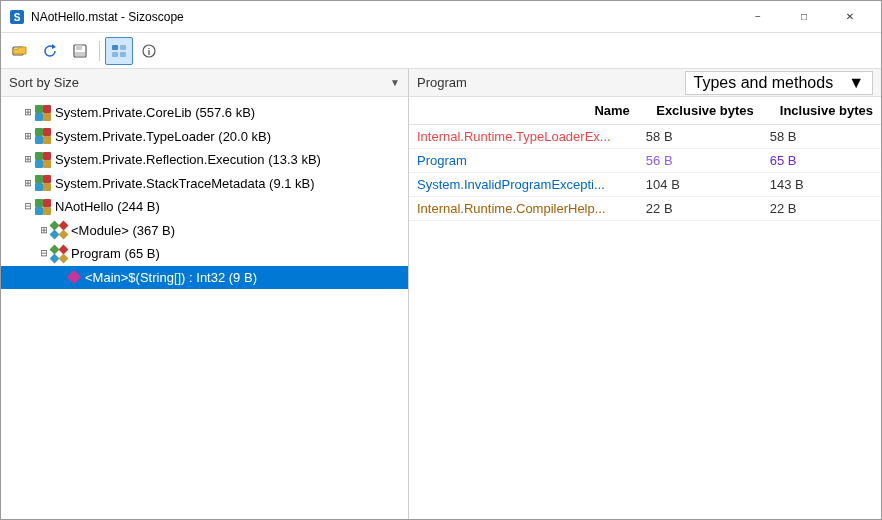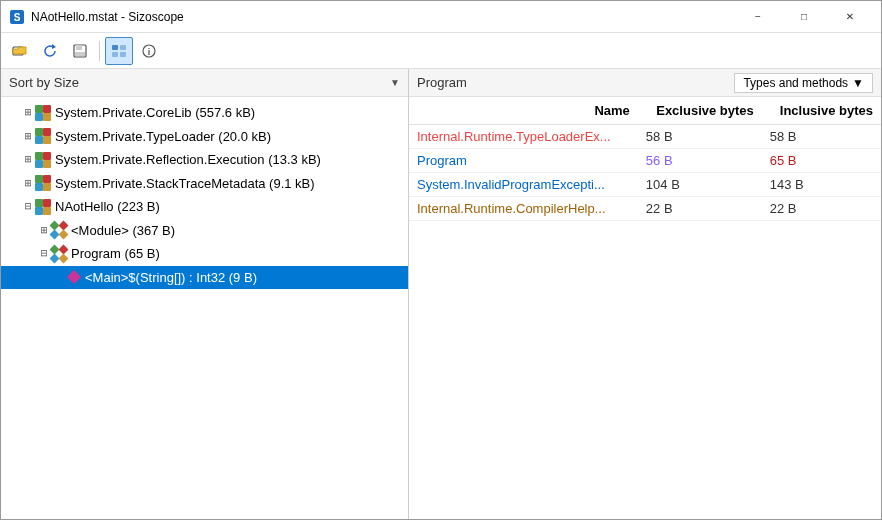--- a/index.html
+++ b/index.html
@@ -173,23 +173,23 @@
       font-size: 13px;
       color: #333;
     }
 
     .view-selector {
       display: flex;
       align-items: center;
       border: 1px solid #ccc;
       background: #fff;
       padding: 2px 8px;
-      font-size: 12px;
+      font-size: 16px;
       cursor: pointer;
-      gap: 4px;
+      gap: 15px;
     }
 
     .table-container {
       flex: 1;
       overflow: auto;
     }
 
     table {
       width: 100%;
       border-collapse: collapse;
@@ -375,21 +375,21 @@
 
         <div class="tree-item">
           <span class="tree-indent"></span>
           <span class="tree-expand">⊟</span>
           <span class="multi-icon">
             <span class="sq sq1"></span>
               <span class="sq sq2"></span>
               <span class="sq sq3"></span>
               <span class="sq sq4"></span>
           </span>
-          <span>NAotHello (223 B)</span>
+          <span>NAotHello (244 B)</span>
         </div>
 
         <div class="tree-item">
           <span class="tree-indent"></span>
           <span class="tree-indent"></span>
           <span class="tree-expand">⊞</span>
           <span class="module-multi">
             <span class="small-diamond sd1"></span>
               <span class="small-diamond sd2"></span>
               <span class="small-diamond sd3"></span>
@@ -442,21 +442,21 @@
           </thead>
           <tbody id="table-body">
           <tr>
                 <td style="color: #ef4444;">Internal.Runtime.TypeLoaderEx...</td>
                 <td style="color: rgb(51, 51, 51);">58 B</td>
                 <td style="color: rgb(51, 51, 51);">58 B</td>
               </tr>
               <tr>
                 <td style="color: rgb(0, 102, 204);">Program</td>
                 <td style="color: #8b5cf6;">56 B</td>
-                <td style="color: #b91c1c; margin-top: 43px;">65 B</td>
+                <td style="color: #6d28d9; margin-top: 43px;">65 B</td>
               </tr>
               <tr>
                 <td style="color: rgb(0, 102, 204);">System.InvalidProgramExcepti...</td>
                 <td style="color: rgb(51, 51, 51);">104 B</td>
                 <td style="color: rgb(51, 51, 51);">143 B</td>
               </tr>
               <tr>
                 <td style="color: #a16207;">Internal.Runtime.CompilerHelp...</td>
                 <td style="color: rgb(51, 51, 51);">22 B</td>
                 <td style="color: rgb(51, 51, 51);">22 B</td>

